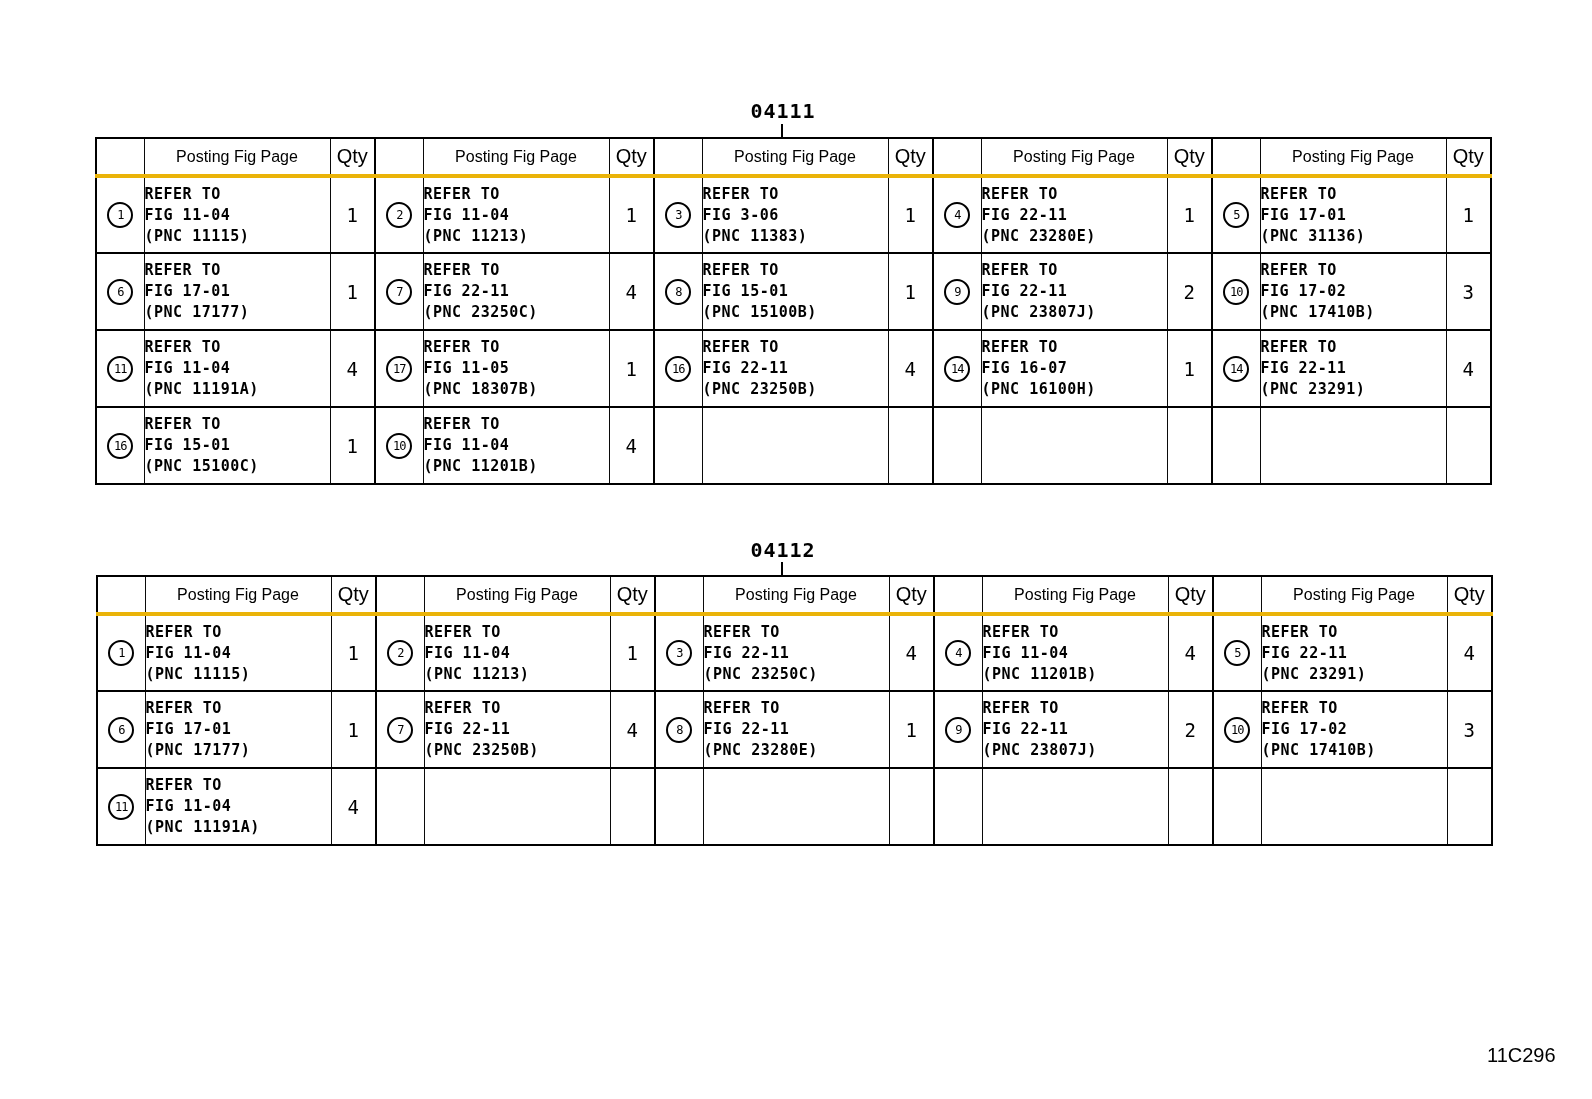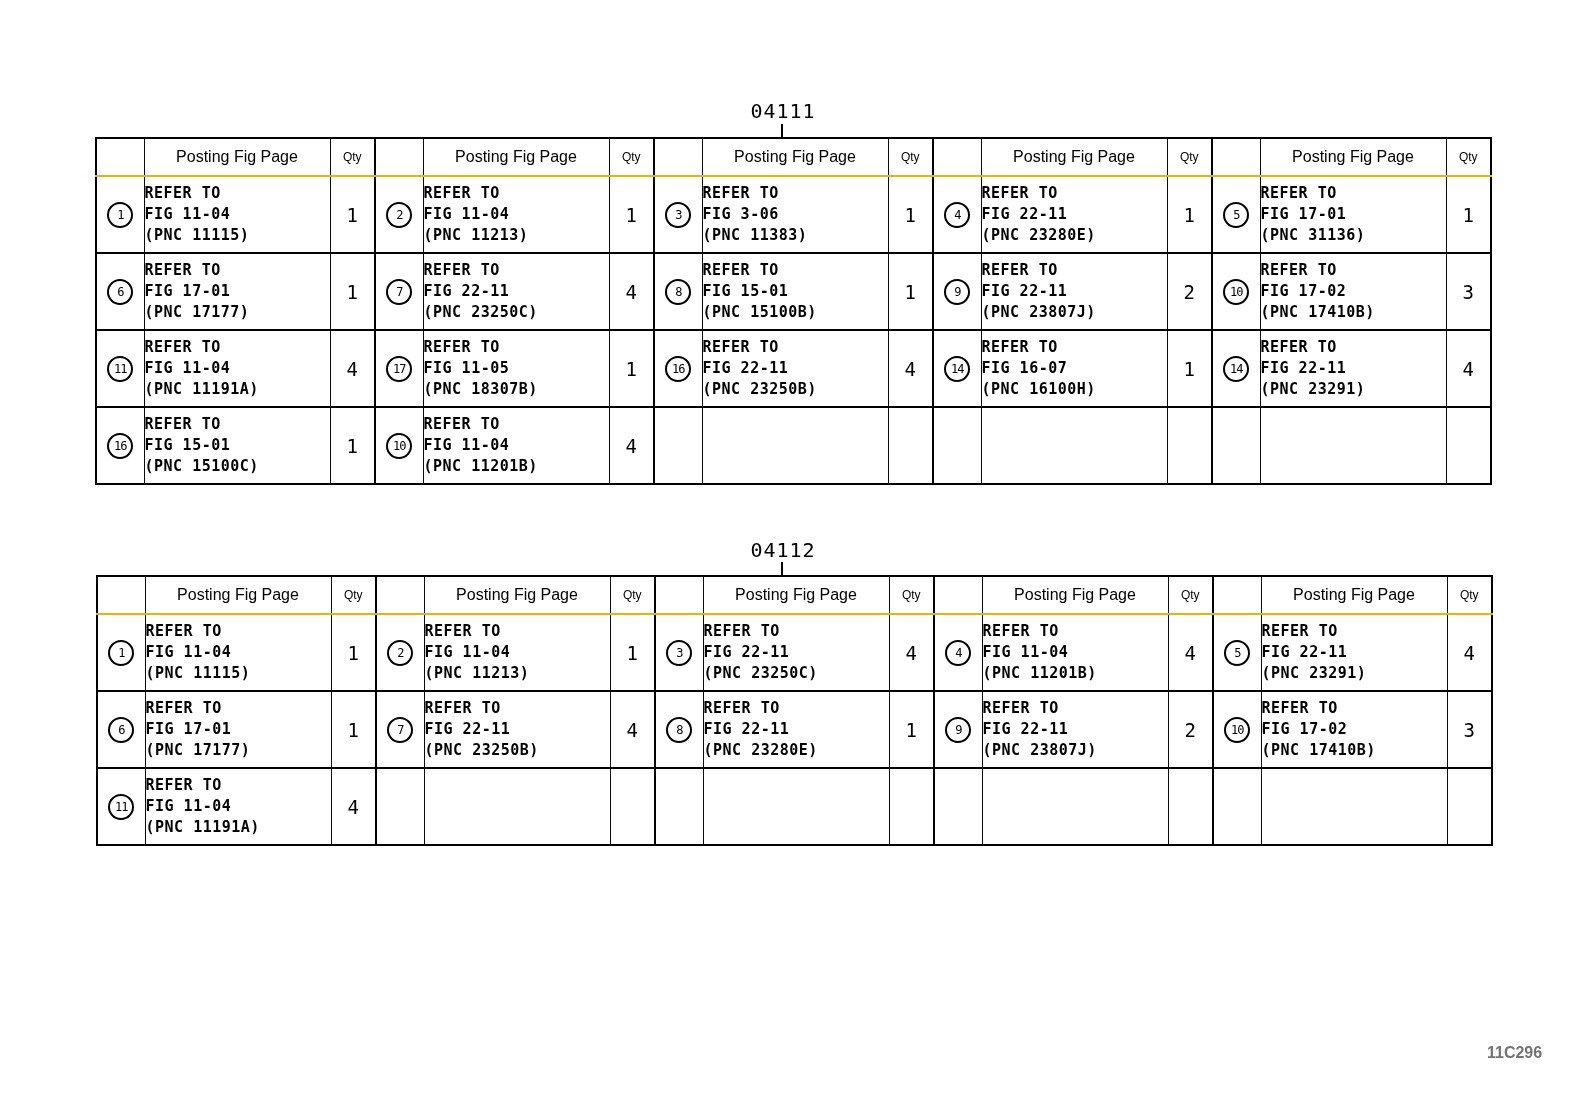--- a/index.html
+++ b/index.html
@@ -13,21 +13,21 @@
     height: 1099px;
     background: #ffffff;
     font-family: "Liberation Sans", sans-serif;
     color: #000000;
     overflow: hidden;
   }
   .table-title {
     position: absolute;
     transform: translateX(-50%);
     font-family: "DejaVu Sans Mono", monospace;
-    font-weight: normal;
+    font-weight: bold;
     font-size: 20px;
     letter-spacing: 1px;
     color: #000000;
     white-space: nowrap;
   }
   .title-tick {
     position: absolute;
     width: 2px;
     height: 13px;
     background: #000000;
@@ -43,35 +43,35 @@
   table.ref-table col.c-desc { width: 186px; }
   table.ref-table col.c-qty  { width: 45px; }
   table.ref-table th,
   table.ref-table td {
     border: 1px solid #0a0a0a;
     padding: 0;
     vertical-align: middle;
     overflow: hidden;
   }
   table.ref-table .group-start { border-left: 2px solid #000000; }
-  table.ref-table thead th { border-bottom: 2px solid #eab308; }
+  table.ref-table thead th { border-bottom: 4px solid #eab308; }
   table.ref-table tbody td { border-top: 2px solid #000000; }
   table.ref-table thead tr { height: 38px; }
   table.ref-table tbody tr { height: 77px; }
   th.h-desc {
     font-family: "Liberation Sans", sans-serif;
     font-weight: normal;
     font-size: 16px;
     text-align: center;
     color: #000000;
   }
   th.h-qty {
     font-family: "Liberation Sans", sans-serif;
     font-weight: normal;
-    font-size: 12px;
+    font-size: 20px;
     text-align: center;
     color: #000000;
   }
   td.cell-num { text-align: center; }
   .circ {
     display: inline-flex;
     align-items: center;
     justify-content: center;
     width: 26px;
     height: 26px;
@@ -95,24 +95,23 @@
   }
   td.cell-qty {
     text-align: center;
     font-family: "DejaVu Sans Mono", monospace;
     font-size: 19px;
     color: #000000;
   }
   .page-code {
     position: absolute;
     font-family: "Liberation Sans", sans-serif;
-    font-size: 16px;
-    color: #737373;
+    font-size: 20px;
+    color: #000000;
     white-space: nowrap;
-    font-weight: bold;
   }
 </style>
 </head>
 <body>
 
 <div class="sheet">
 
   <div class="table-title" style="left:783px; top:99px;">04111</div>
   <div class="title-tick" style="left:781px; top:124px;"></div>
   <table class="ref-table" style="left:95px; top:137px; width:1392px;">

